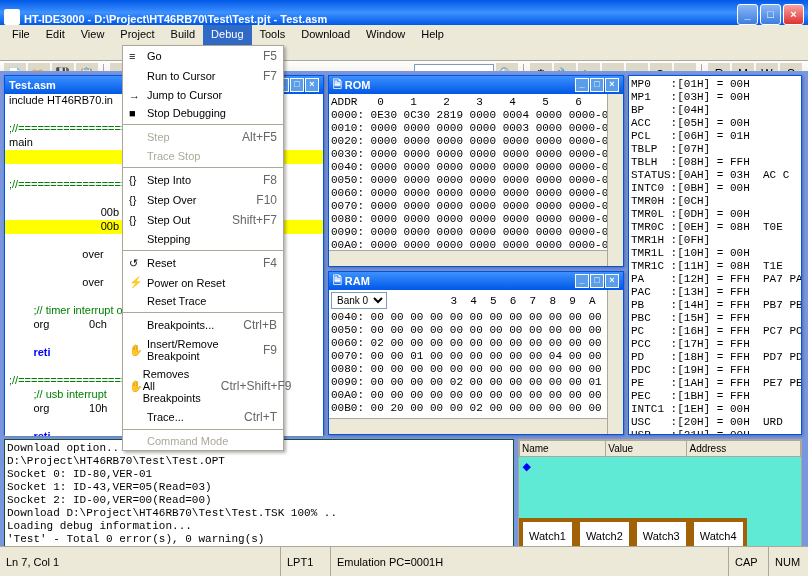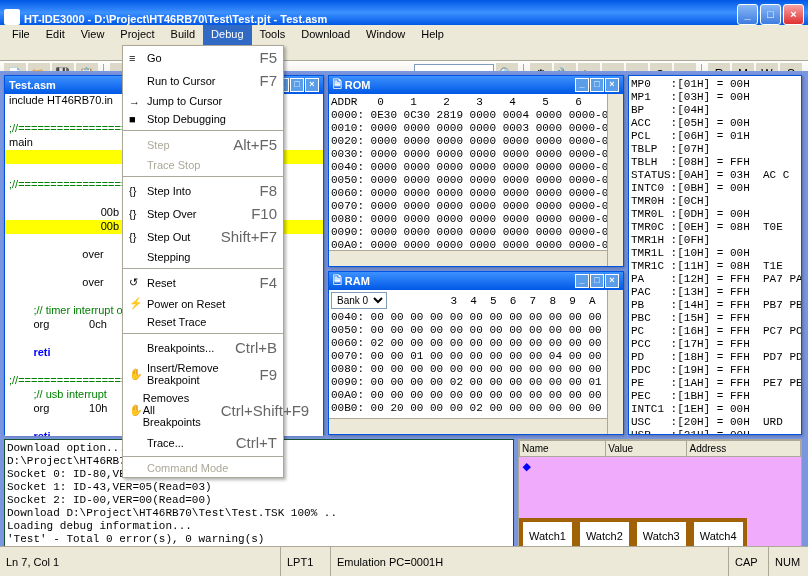--- a/index.html
+++ b/index.html
@@ -28,26 +28,26 @@
 .editor .kw{color:#0000ff;font-weight:bold}
 .editor .cm{color:#008000}
 .rom{background:#fff;padding:2px;overflow:auto}
 .rom pre{font-family:'Courier New',monospace;font-size:11px;line-height:13px}
 .regs{background:#fff;padding:2px;overflow:hidden}
 .regs pre{font-family:'Courier New',monospace;font-size:11px;line-height:13px}
 .dropdown{position:absolute;background:#fff;border:1px solid #aca899;box-shadow:2px 2px 3px rgba(0,0,0,.3);z-index:100}
 .dropdown .mi{display:flex;padding:3px 6px;align-items:center;cursor:default}
 .dropdown .mi .ic{width:18px;font-size:11px}
 .dropdown .mi .lb{flex:1}
-.dropdown .mi .sc{color:#666;margin-left:20px;font-size:15px}
+.dropdown .mi .sc{color:#666;margin-left:20px;font-size:12px}
 .dropdown .mi.dis{color:#aca899}
 .dropdown hr{border:none;border-top:1px solid #aca899;margin:2px 0}
 .output{position:absolute;background:#fff;border:1px solid #14532d}
 .output pre{font-family:'Courier New',monospace;font-size:11px;padding:2px;line-height:13px}
-.watch{position:absolute;background:#f0abfc;border:1px solid #aca899}
+.watch{position:absolute;background:#5eead4;border:1px solid #aca899}
 .watch table{width:100%;border-collapse:collapse}
 .watch th{background:#ece9d8;border:1px solid #aca899;font-weight:normal;padding:2px;text-align:left;font-size:10px}
 .watch .tabs{position:absolute;bottom:0;left:0;display:flex;background:#ece9d8;font-size:9px}
 .watch .tabs div{border:4px solid #a16207;padding:8px 6px;background:#fff}
 .statusbar{position:absolute;bottom:0;left:0;right:0;height:30px;background:#ece9d8;border-top:1px solid #aca899;display:flex;font-size:10px;align-items:center}
 .statusbar div{border-left:1px solid #aca899;padding:0 6px;height:100%;display:flex;align-items:center}
 .scrollbar-v{position:absolute;right:0;top:18px;bottom:0;width:16px;background:#ece9d8;border-left:1px solid #aca899}
 .scrollbar-h{position:absolute;left:0;right:16px;bottom:0;height:16px;background:#ece9d8;border-top:1px solid #aca899}
 .ramselect{border:1px solid #7f9db9;background:#fff;font-size:10px;padding:1px}
 </style>

